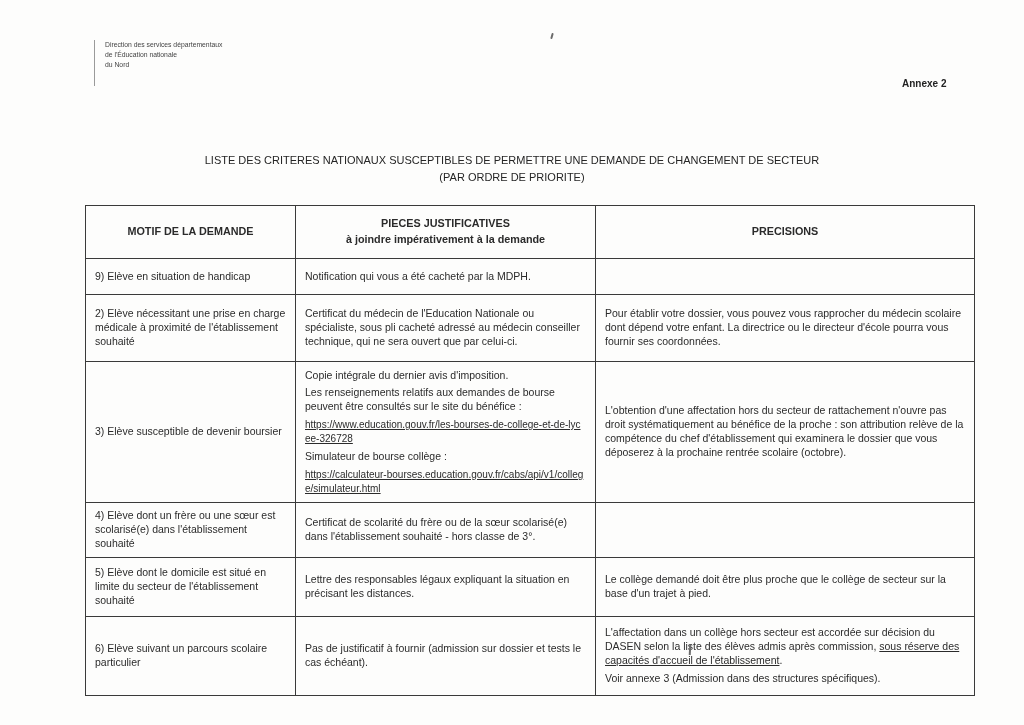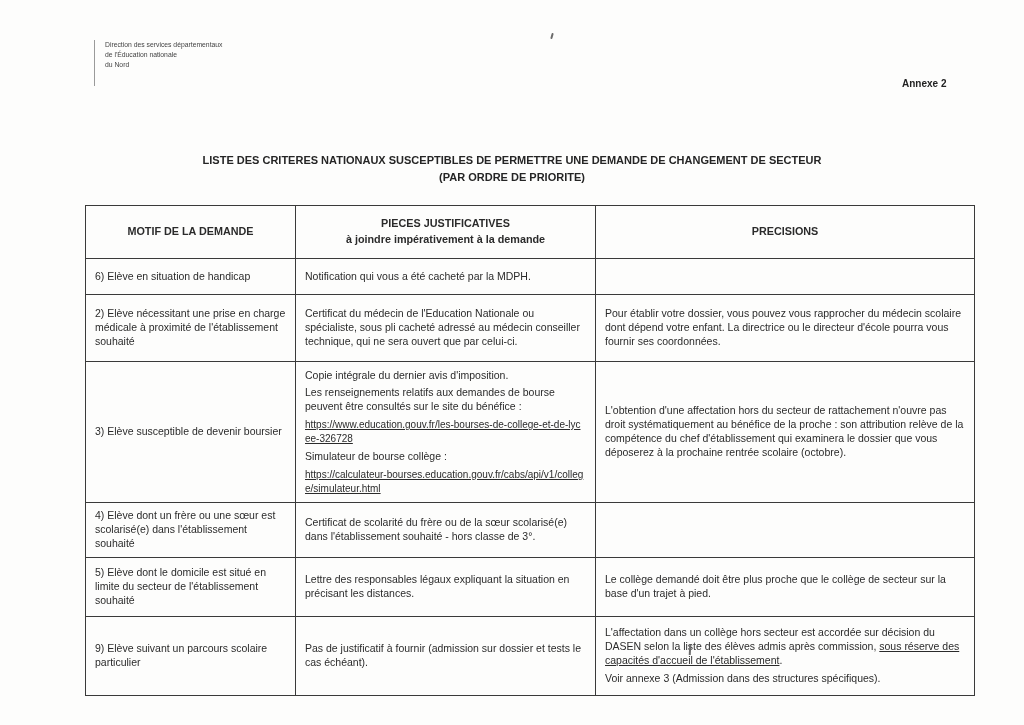--- a/index.html
+++ b/index.html
@@ -16,21 +16,21 @@
   .flag-blocks .b1{width:12px;height:9px;background:#6a6a6a;}
   .flag-blocks .b2{width:12px;height:9px;background:#333;}
   .academy-name{font-weight:bold;font-size:11.5px;line-height:1.15;letter-spacing:.3px;color:#2e2e2e;}
   .motto{font-size:6.5px;font-style:italic;line-height:1.35;color:#555;margin-top:4px;font-family:"DejaVu Serif", serif;}
   .lh-divider{width:1px;background:#9a9a9a;height:46px;margin:14px 10px 0 14px;}
   .direction{font-size:6.8px;line-height:1.5;color:#444;margin-top:14px;}
   
   .annexe{position:absolute;top:78px;left:902px;font-weight:bold;font-size:10px;color:#222;}
   
   .doc-title{position:absolute;top:152px;left:0;width:1024px;text-align:center;
-    font-weight:bold;font-size:11px;line-height:1.55;color:#252525;}
+    font-weight:normal;font-size:11px;line-height:1.55;color:#252525;}
   
   .table-wrap{position:absolute;left:85px;top:205px;width:889px;}
   table{border-collapse:collapse;width:889px;table-layout:fixed;border-radius:27px;}
   col.c1{width:210px;} col.c2{width:300px;} col.c3{width:379px;}
   th,td{border:1px solid #3a3a3a;padding:4px 9px;vertical-align:middle;
     font-size:10.5px;line-height:1.32;color:#2b2b2b;}
   thead th{height:44px;text-align:center;font-weight:bold;font-size:10.8px;line-height:1.45;}
   tbody tr:nth-child(1) td{height:27px;}
   tbody tr:nth-child(2) td{height:58px;}
   tbody tr:nth-child(3) td{height:132px;}
@@ -79,21 +79,21 @@
         <th>
           <div>PIECES JUSTIFICATIVES</div>
           <div>à joindre impérativement à la demande</div>
         </th>
         <th>PRECISIONS</th>
       </tr>
     </thead>
     <tbody>
         <tr>
           <td>
-            <p><span>6)  Elève en situation de handicap</span></p>
+            <p><span>9)  Elève en situation de handicap</span></p>
           </td>
           <td>
             <p><span>Notification qui vous a été cacheté par la MDPH.</span></p>
           </td>
           <td></td>
         </tr>
         <tr>
           <td>
             <p><span>2) Elève nécessitant une prise en charge médicale à proximité de l'établissement souhaité</span></p>
           </td>
@@ -134,21 +134,21 @@
           </td>
           <td>
             <p><span>Lettre des responsables légaux expliquant la situation en précisant les distances.</span></p>
           </td>
           <td>
             <p><span>Le collège demandé doit être plus proche que le collège de secteur sur la base d'un trajet à pied.</span></p>
           </td>
         </tr>
         <tr>
           <td>
-            <p><span>9)  Elève suivant un parcours scolaire particulier</span></p>
+            <p><span>6)  Elève suivant un parcours scolaire particulier</span></p>
           </td>
           <td>
             <p><span>Pas de justificatif à fournir (admission sur dossier et tests le cas échéant).</span></p>
           </td>
           <td>
             <p><span>L'affectation dans un collège hors secteur est accordée sur décision du DASEN selon la liste des élèves admis après commission, </span><span class="underline">sous réserve des capacités d'accueil de l'établissement</span><span>.</span></p>
             <p><span>Voir annexe 3 (Admission dans des structures spécifiques).</span></p>
           </td>
         </tr>
       </tbody>

